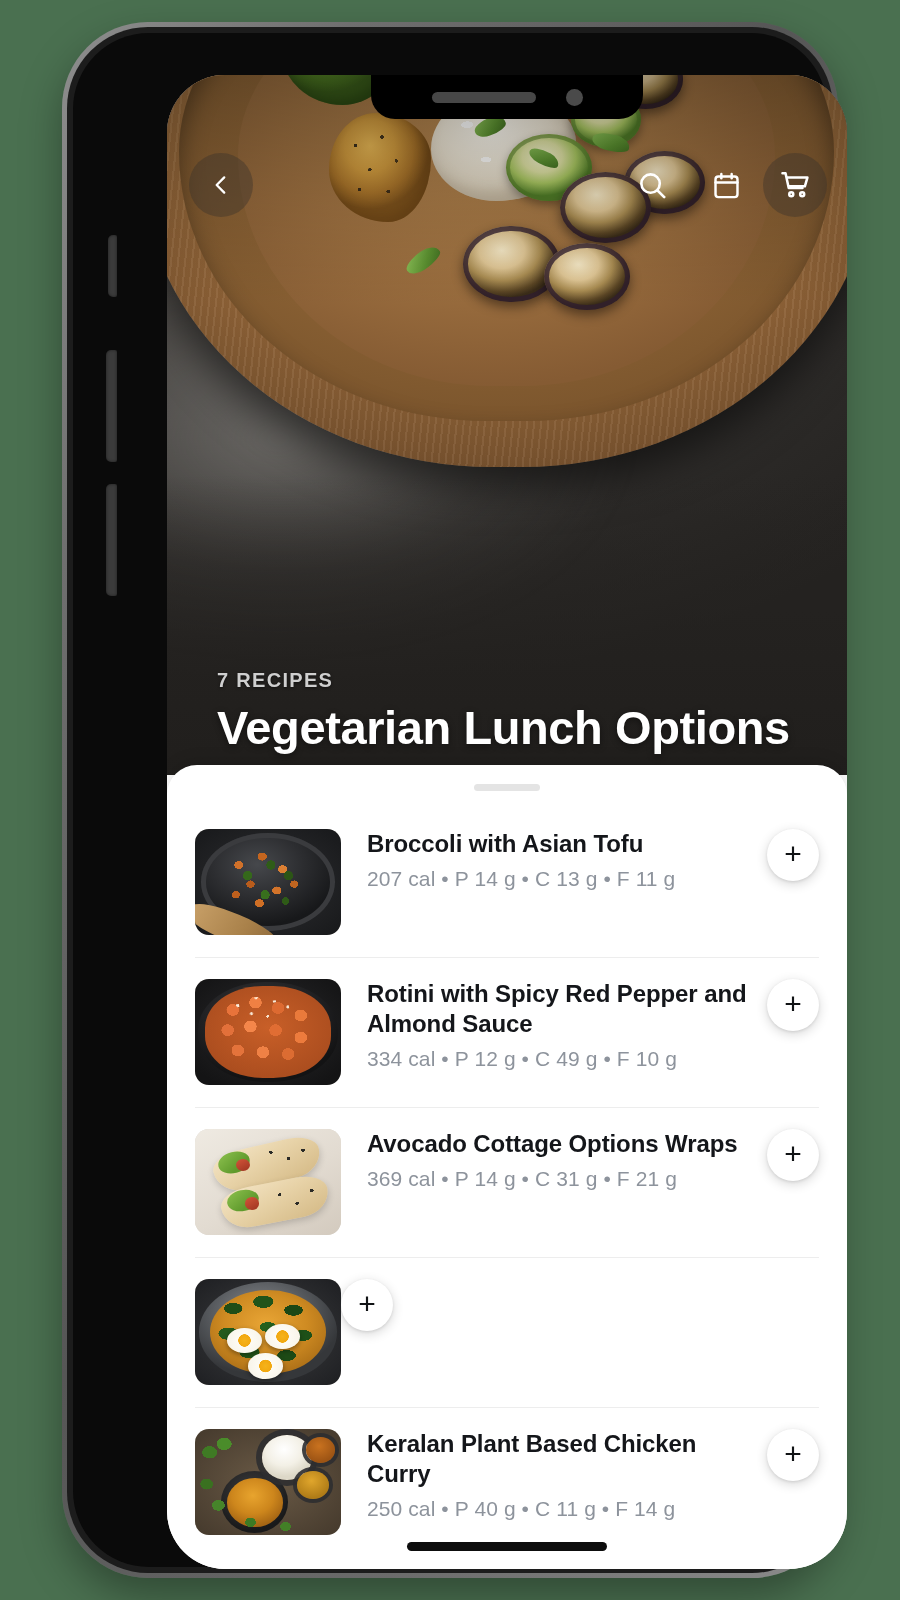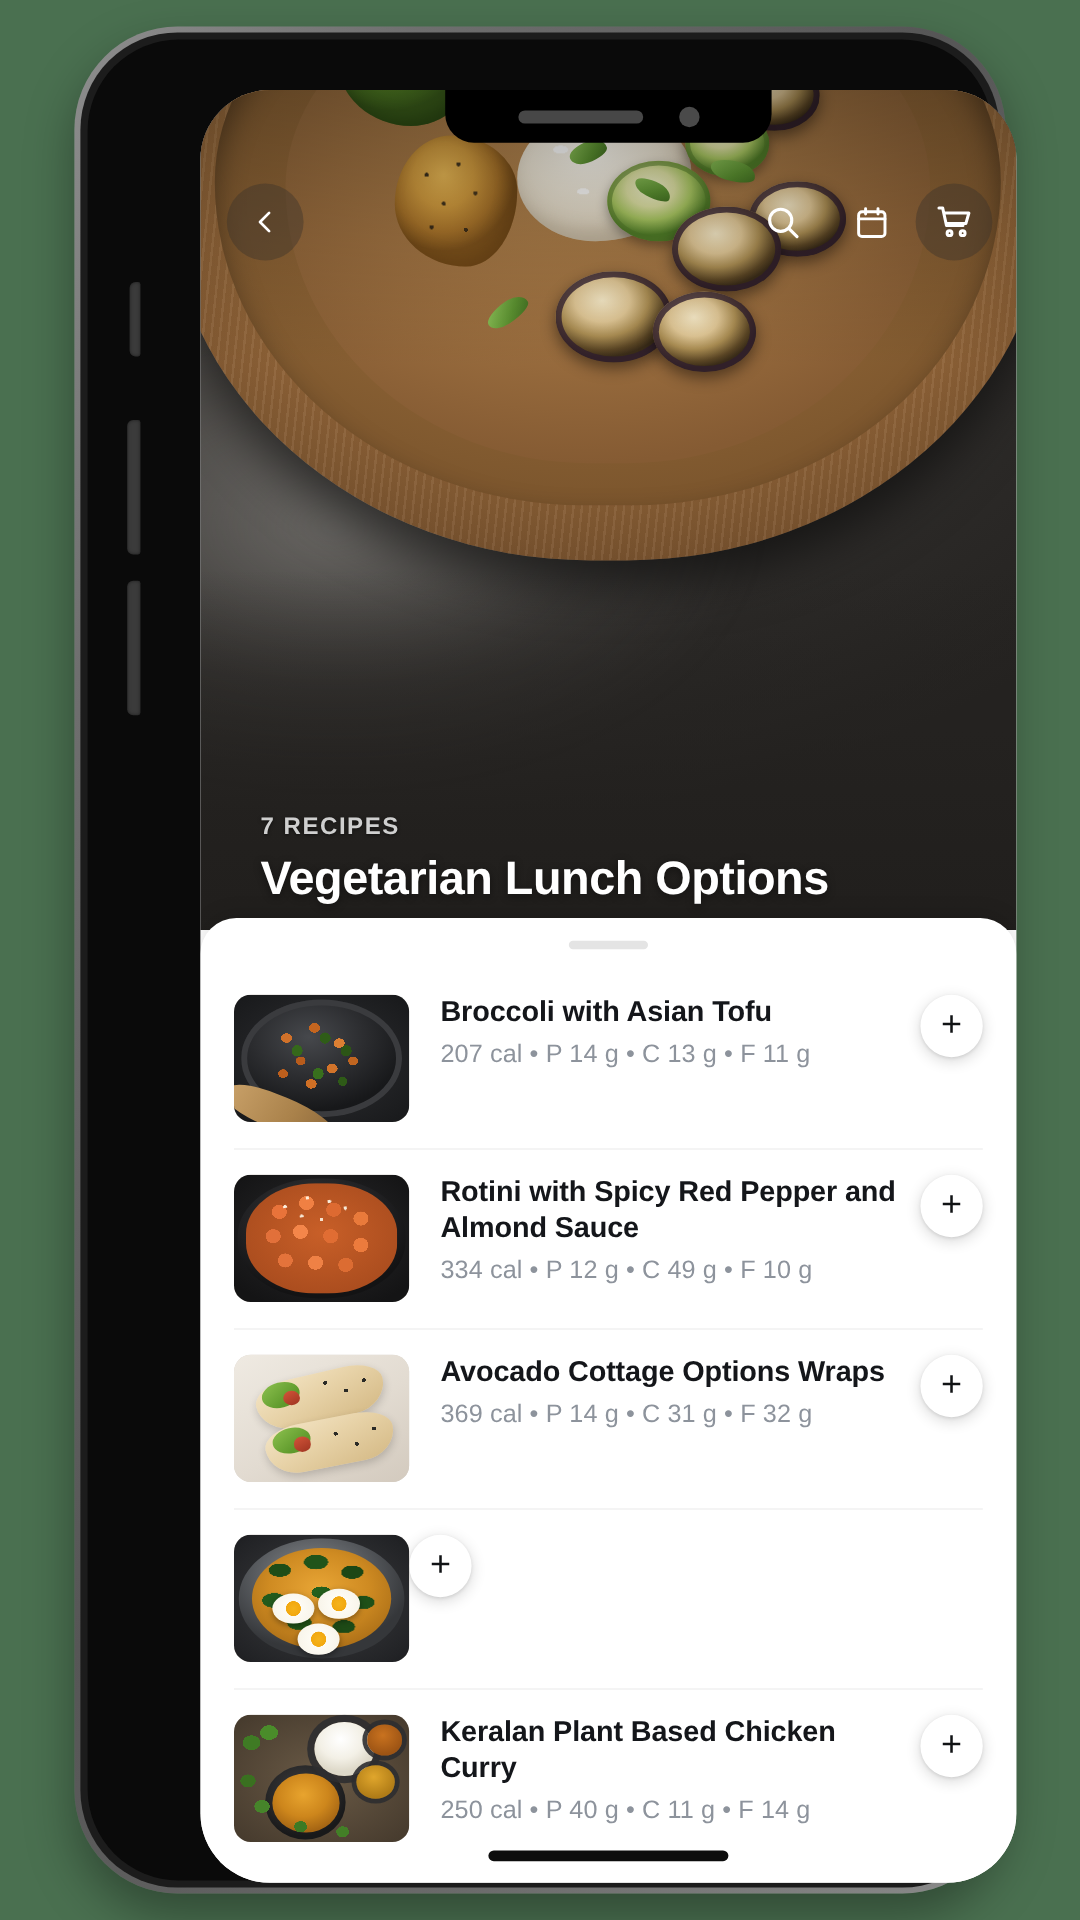--- a/index.html
+++ b/index.html
@@ -280,21 +280,21 @@
   }
   .hero-eyebrow {
     font-size: 20px;
     font-weight: 700;
     letter-spacing: 1.3px;
     color: #cfcfcf;
     margin-bottom: 11px;
     text-shadow: 0 1px 3px rgba(0,0,0,0.55);
   }
   .hero-title {
-    font-size: 39px;
+    font-size: 47px;
     font-weight: 700;
     color: #ffffff;
     letter-spacing: -0.4px;
     line-height: 1.06;
     text-shadow: 0 2px 7px rgba(0,0,0,0.45);
   }
 
   
   .sheet {
     position: absolute;
@@ -760,21 +760,21 @@
                 <div class="filling f1"></div>
                 <div class="f1b"></div>
                 <div class="wrap w2"></div>
                 <div class="filling f2"></div>
                 <div class="f2b"></div>
                 <div class="seeds"></div>
               </div>
             </div>
             <div class="row-text">
               <div class="row-title">Avocado Cottage Options Wraps</div>
-              <div class="row-macros">369 cal • P 14 g • C 31 g • F 32 g</div>
+              <div class="row-macros">369 cal • P 14 g • C 31 g • F 21 g</div>
             </div>
             <button class="add-btn">
               <span>+</span>
             </button>
           </div>
 
           <div class="recipe-row">
             <div class="thumb">
               <div class="thumb-art t4">
                 <div class="pot"></div>

